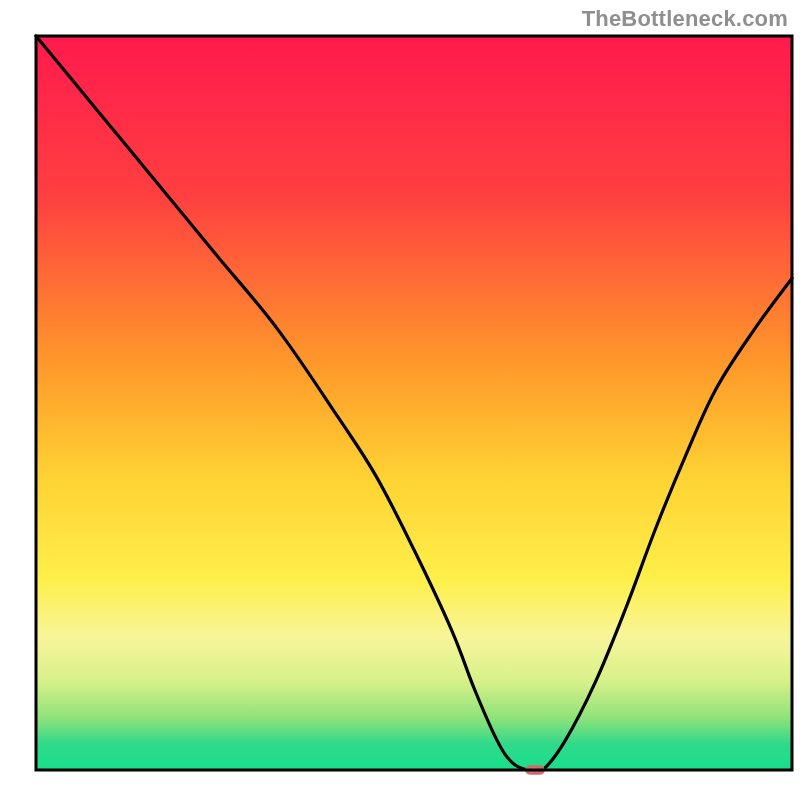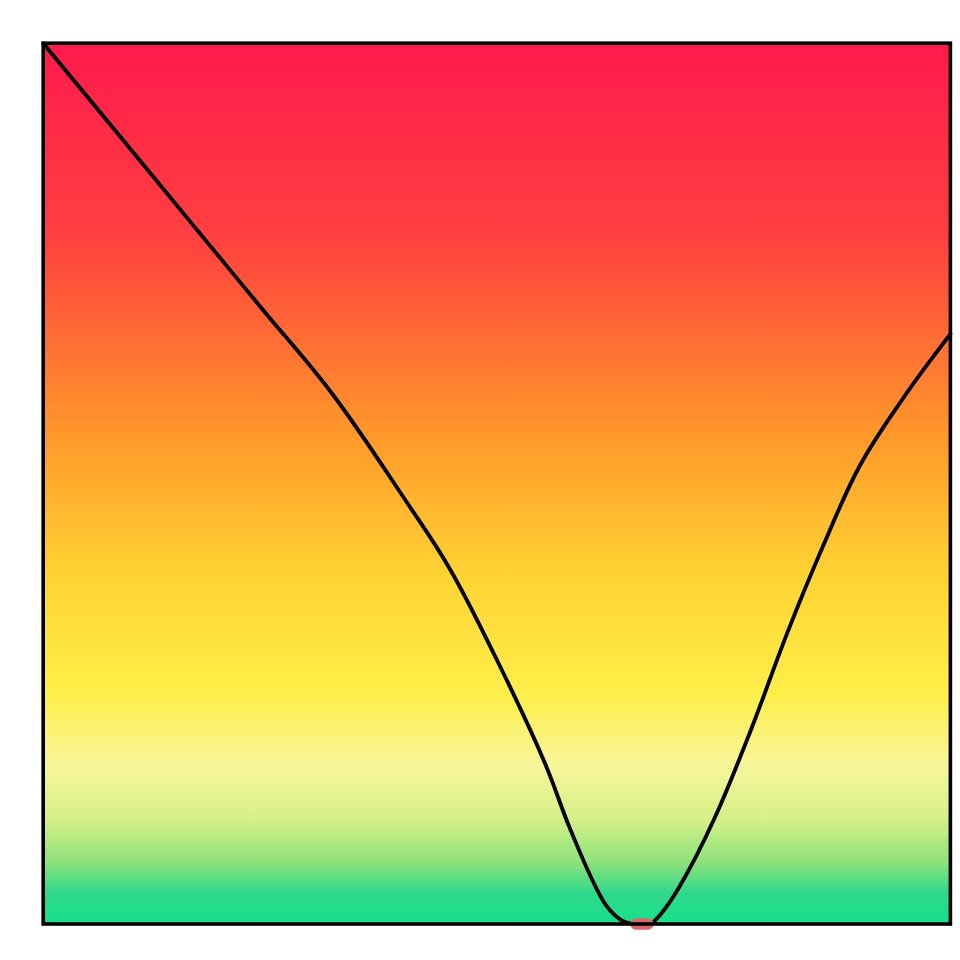--- a/index.html
+++ b/index.html
@@ -28,20 +28,21 @@
   svg {
     position: absolute;
     top: 0;
     left: 0;
   }
 </style>
 </head>
 <body>
 
 <div class="wrap">
+  <div class="attribution">TheBottleneck.com</div>
 
   <svg id="chart-svg" width="800" height="800" viewBox="0 0 800 800">
     <defs>
       <linearGradient id="bg-grad" x1="0" y1="0" x2="0" y2="1">
           <stop offset="0%" stop-color="#ff1a4d"></stop>
           <stop offset="22%" stop-color="#ff4040"></stop>
           <stop offset="45%" stop-color="#ff9a2a"></stop>
           <stop offset="60%" stop-color="#ffd233"></stop>
           <stop offset="74%" stop-color="#ffef4a"></stop>
           <stop offset="82%" stop-color="#f7f59a"></stop>

